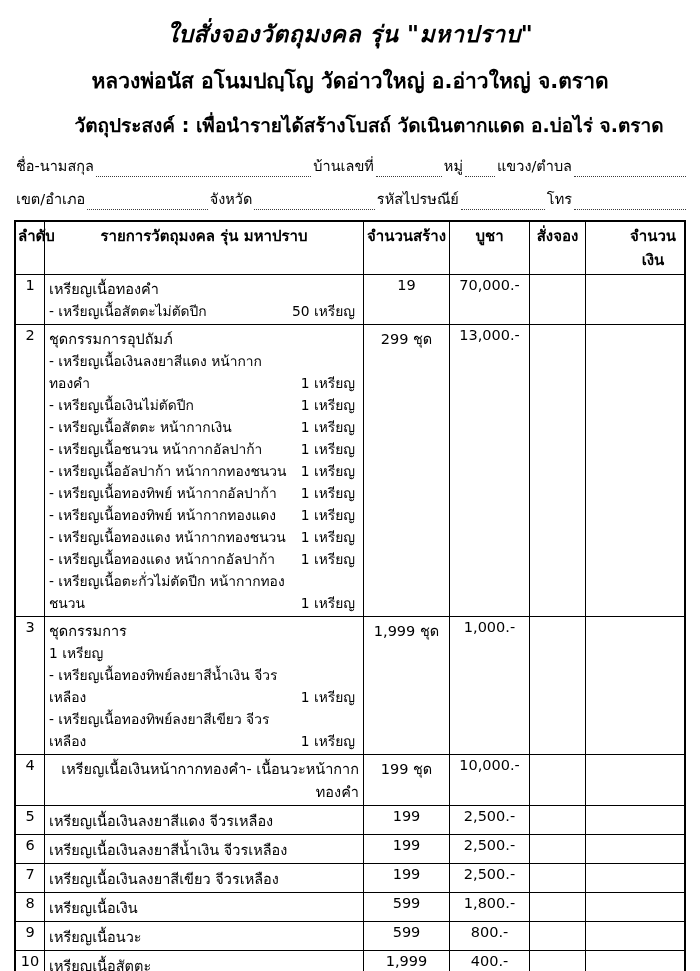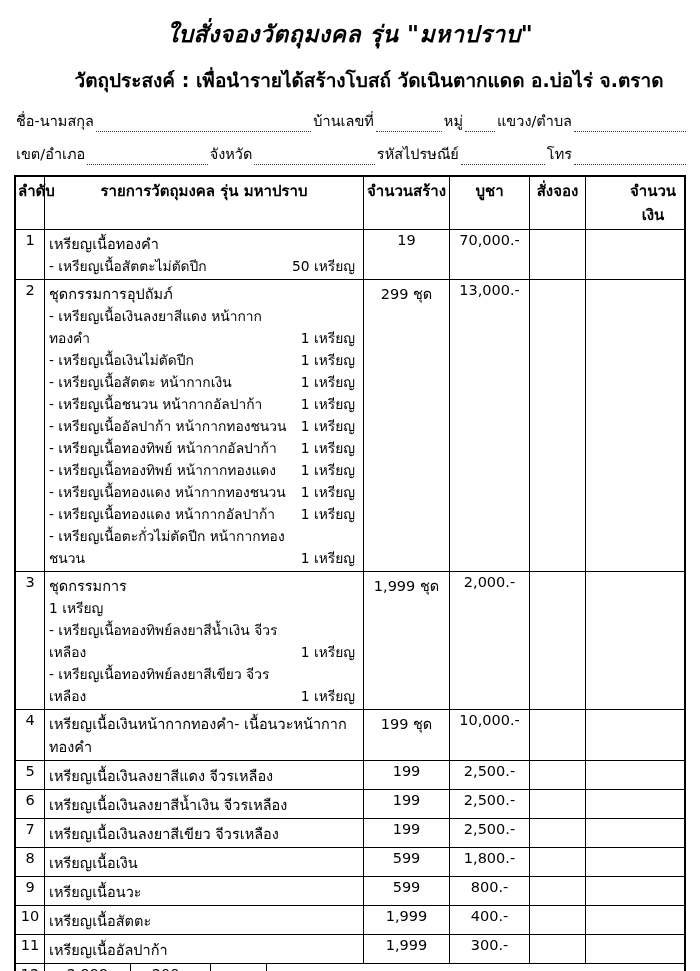--- a/index.html
+++ b/index.html
@@ -43,29 +43,30 @@
   .c-qty{flex:none;width:86px;text-align:center;}
   .c-price{flex:none;width:80px;text-align:center;}
   .c-order{flex:none;width:56px;}
   .c-amt{flex:none;width:62px;}
   .thead{font-weight:bold;font-size:15px;}
   .thead .cell{padding:2px 2px;text-align:center;}
   .trow .mainline{min-height:22px;display:flex;align-items:center;}
   .subline{display:flex;justify-content:space-between;align-items:flex-end;
            min-height:18.5px;font-size:13.8px;}
   .subline .subcount{flex:none;padding-right:4px;}
-  .single .mainline{min-height:24px;}
+  .single .mainline{min-height:24px;text-align:right;}
 </style>
 </head>
 <body>
 
 <div class="sheet">
 
   <div class="hdr">
     <div class="title">ใบสั่งจองวัตถุมงคล รุ่น "มหาปราบ"</div>
+    <div class="subtitle">หลวงพ่อนัส อโนมปญฺโญ วัดอ่าวใหญ่ อ.อ่าวใหญ่ จ.ตราด</div>
     <div class="purpose">วัตถุประสงค์ : เพื่อนำรายได้สร้างโบสถ์ วัดเนินตากแดด อ.บ่อไร่ จ.ตราด</div>
   </div>
 
   <div class="formlines">
     <div class="fline">
       <span class="lbl">ชื่อ-นามสกุล</span>
       <span class="dots grow"></span>
       <span class="lbl">บ้านเลขที่</span>
       <span class="dots w60"></span>
       <span class="lbl">หมู่</span>
@@ -169,21 +170,21 @@
             <div class="subline">
               <span>- เหรียญเนื้อทองทิพย์ลงยาสีน้ำเงิน   จีวรเหลือง</span>
               <span class="subcount">1 เหรียญ</span>
             </div>
             <div class="subline">
               <span>- เหรียญเนื้อทองทิพย์ลงยาสีเขียว   จีวรเหลือง</span>
               <span class="subcount">1 เหรียญ</span>
             </div>
           </div>
           <div class="cell c-qty">1,999 ชุด</div>
-          <div class="cell c-price">2,000.-</div>
+          <div class="cell c-price">1,000.-</div>
           <div class="cell c-order"></div>
           <div class="cell c-amt"></div>
         </div>
         <div class="trow single">
           <div class="cell c-no">4</div>
           <div class="cell c-name">
             <div class="mainline">เหรียญเนื้อเงินหน้ากากทองคำ- เนื้อนวะหน้ากากทองคำ</div>
           </div>
           <div class="cell c-qty">199 ชุด</div>
           <div class="cell c-price">10,000.-</div>

